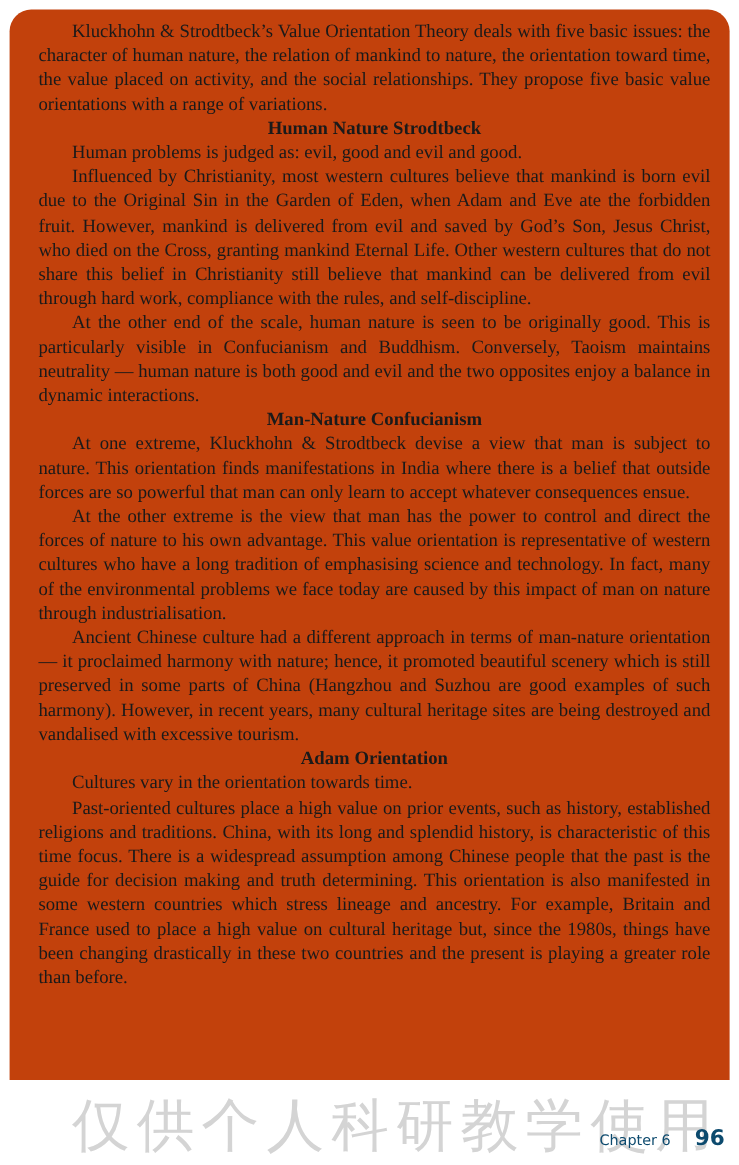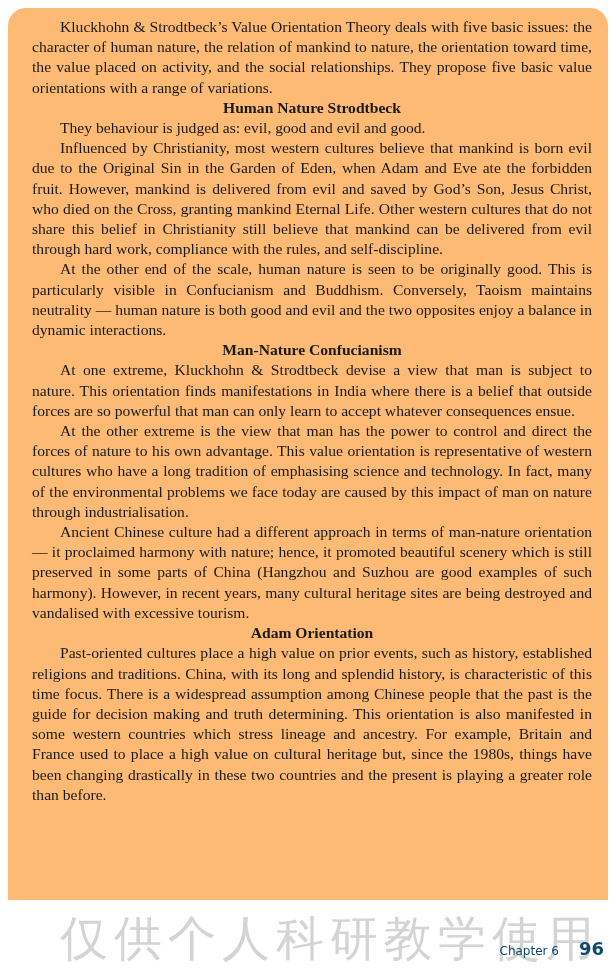--- a/index.html
+++ b/index.html
@@ -2,21 +2,21 @@
 <html><head>
 <meta charset="utf-8">
 <style>
   html, body { margin: 0; padding: 0; }
   body {
     width: 616px; height: 971px; background: #ffffff; position: relative; overflow: hidden;
     font-family: "DejaVu Serif", "Liberation Serif", serif;
   }
   .panel {
     position: absolute; left: 8px; top: 8px; width: 600px; height: 892px;
-    background: #fdba74; border-radius: 18px 18px 0 0;
+    background: #c2410c; border-radius: 18px 18px 0 0;
     box-sizing: border-box; padding: 9px 16px 0 24px;
   }
   .text {
     font-family: "Liberation Serif", "DejaVu Serif", serif;
     font-size: 15.6px; line-height: 20.2px; color: #1a1a1a;
     text-align: justify;
   }
   .text p { margin: 0; text-indent: 28px; }
   .text h3 {
     margin: 0; font-size: 15.6px; line-height: 20.2px; font-weight: bold;
@@ -34,28 +34,29 @@
   .footer .chapter { font-size: 12px; margin-right: 20px; }
   .footer .pnum { font-size: 18px; font-weight: bold; }
 </style>
 </head>
 <body>
 
 <div class="panel">
   <div class="text" id="body-text">
       <p>Kluckhohn &amp; Strodtbeck’s Value Orientation Theory deals with five basic issues: the character of human nature, the relation of mankind to nature, the orientation toward time, the value placed on activity, and the social relationships. They propose five basic value orientations with a range of variations.</p>
       <h3>Human Nature Strodtbeck</h3>
-      <p>They behaviour is judged as: evil, good and evil and good.</p>
+      <p>Human problems is judged as: evil, good and evil and good.</p>
       <p>Influenced by Christianity, most western cultures believe that mankind is born evil due to the Original Sin in the Garden of Eden, when Adam and Eve ate the forbidden fruit. However, mankind is delivered from evil and saved by God’s Son, Jesus Christ, who died on the Cross, granting mankind Eternal Life. Other western cultures that do not share this belief in Christianity still believe that mankind can be delivered from evil through hard work, compliance with the rules, and self-discipline.</p>
       <p>At the other end of the scale, human nature is seen to be originally good. This is particularly visible in Confucianism and Buddhism. Conversely, Taoism maintains neutrality — human nature is both good and evil and the two opposites enjoy a balance in dynamic interactions.</p>
       <h3>Man-Nature Confucianism</h3>
       <p>At one extreme, Kluckhohn &amp; Strodtbeck devise a view that man is subject to nature. This orientation finds manifestations in India where there is a belief that outside forces are so powerful that man can only learn to accept whatever consequences ensue.</p>
       <p>At the other extreme is the view that man has the power to control and direct the forces of nature to his own advantage. This value orientation is representative of western cultures who have a long tradition of emphasising science and technology. In fact, many of the environmental problems we face today are caused by this impact of man on nature through industrialisation.</p>
       <p>Ancient Chinese culture had a different approach in terms of man-nature orientation — it proclaimed harmony with nature; hence, it promoted beautiful scenery which is still preserved in some parts of China (Hangzhou and Suzhou are good examples of such harmony). However, in recent years, many cultural heritage sites are being destroyed and vandalised with excessive tourism.</p>
       <h3>Adam Orientation</h3>
+      <p>Cultures vary in the orientation towards time.</p>
       <p>Past-oriented cultures place a high value on prior events, such as history, established religions and traditions. China, with its long and splendid history, is characteristic of this time focus. There is a widespread assumption among Chinese people that the past is the guide for decision making and truth determining. This orientation is also manifested in some western countries which stress lineage and ancestry. For example, Britain and France used to place a high value on cultural heritage but, since the 1980s, things have been changing drastically in these two countries and the present is playing a greater role than before.</p>
     </div>
 </div>
 
 <div class="watermark">仅供个人科研教学使用！</div>
 
 <div class="footer">
   <span class="chapter">Chapter  6</span>
   <span class="pnum">96</span>
 </div>

